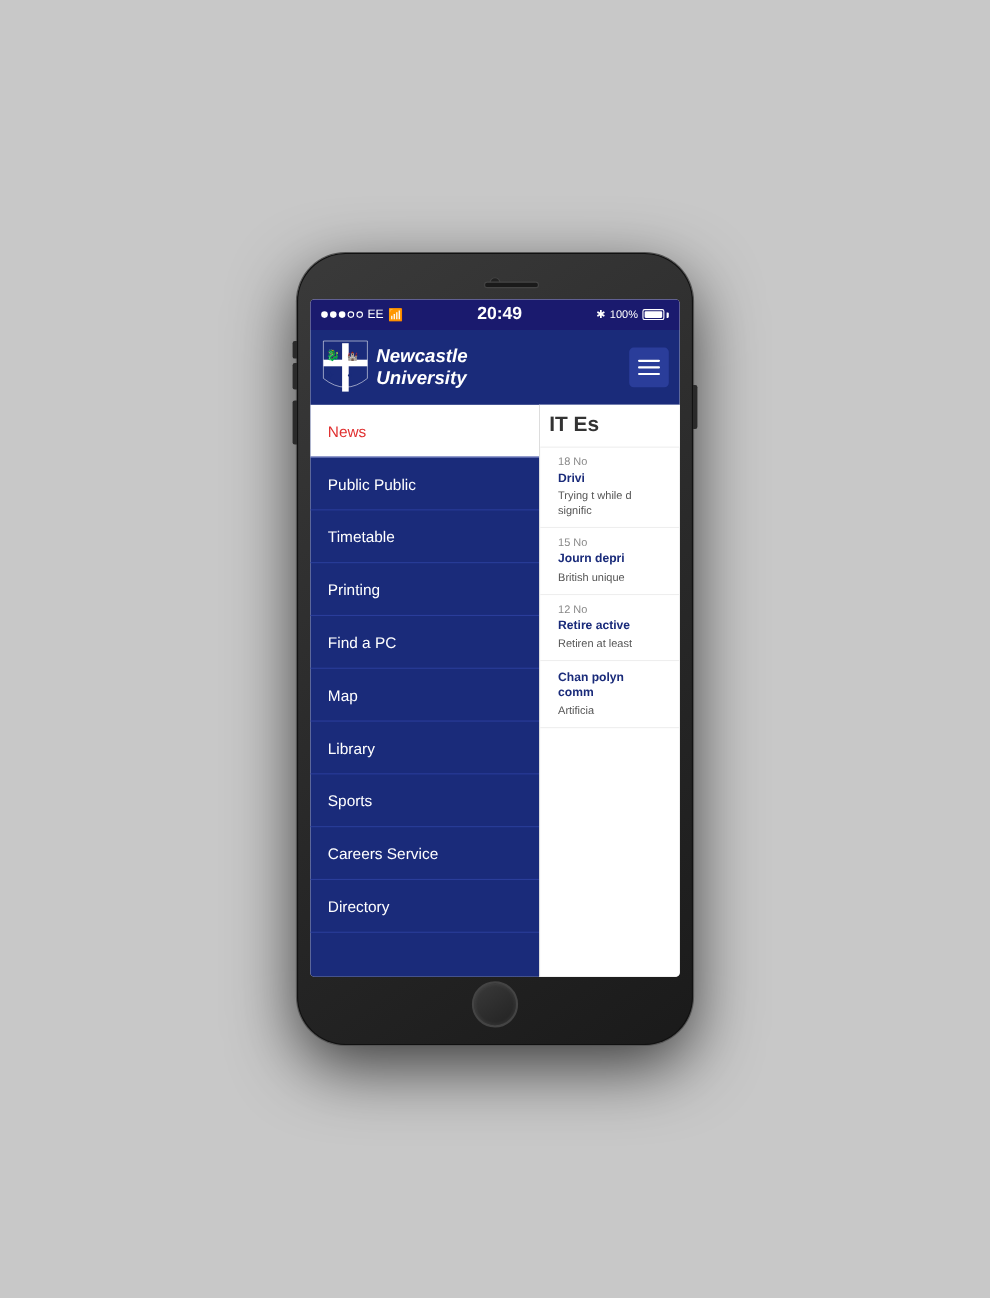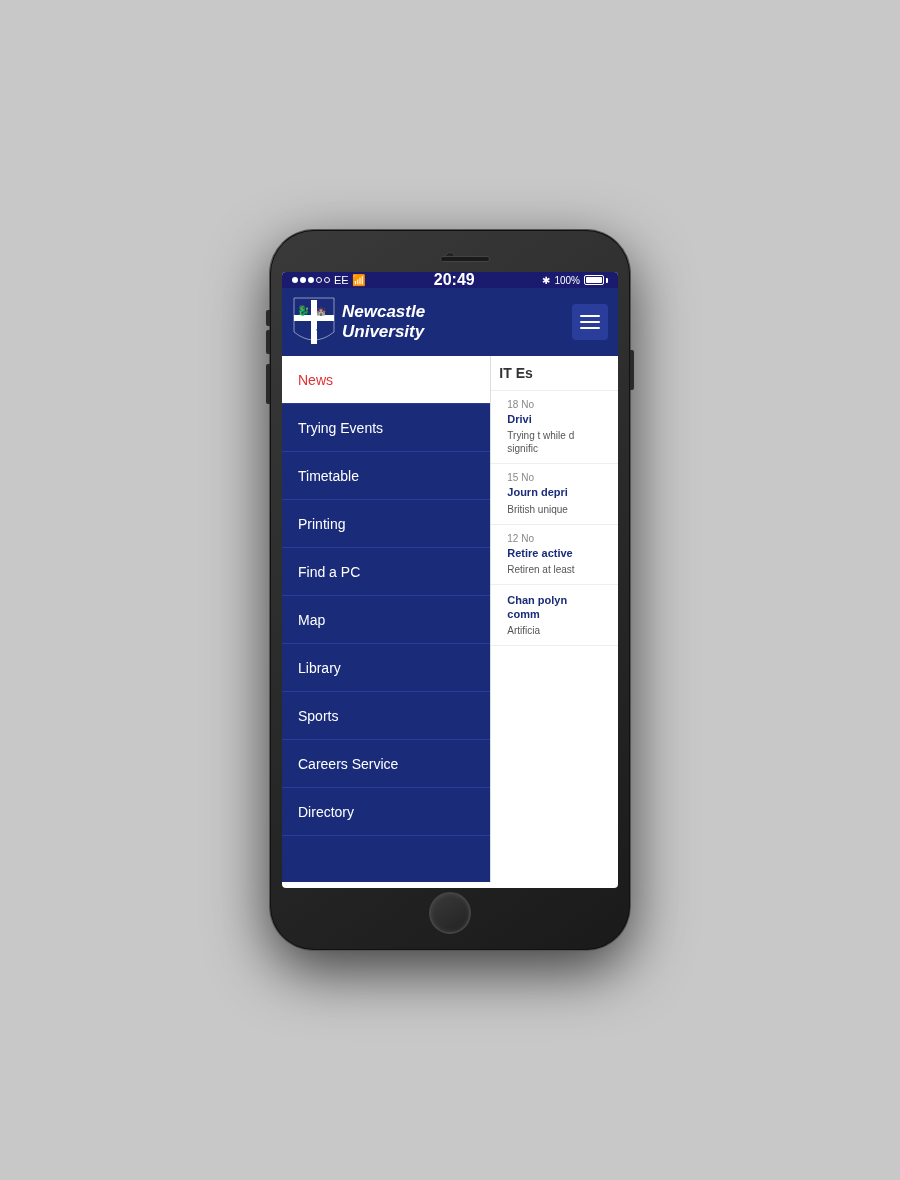--- a/index.html
+++ b/index.html
@@ -71,21 +71,21 @@
     
     .status-bar {
       background: #1a1a6e;
       color: #fff;
       font-size: 11px;
       font-weight: 500;
       display: flex;
       align-items: center;
       justify-content: space-between;
       padding: 4px 10px;
-      height: 16px;
+      height: 28px;
     }
 
     .status-left {
       display: flex;
       align-items: center;
       gap: 4px;
     }
 
     .status-dots {
       display: flex;
@@ -237,21 +237,21 @@
       border-left: 1px solid #ddd;
     }
 
     .content-header {
       background: #fff;
       padding: 8px 8px;
       border-bottom: 1px solid #eee;
     }
 
     .content-header-text {
-      font-size: 14px;
+      font-size: 19px;
       font-weight: 600;
       color: #333;
     }
 
     .news-item {
       padding: 8px 16px;
       border-bottom: 1px solid #eee;
     }
 
     .news-date {
@@ -401,21 +401,21 @@
         <div class="hamburger-line"></div>
         <div class="hamburger-line"></div>
       </button>
     </div>
 
     <div class="screen-content">
 
       <div class="nav-menu">
 
       <div class="nav-item active">News</div>
-          <div class="nav-item">Trying Events</div>
+          <div class="nav-item">Public Public</div>
           <div class="nav-item">Timetable</div>
           <div class="nav-item">Printing</div>
           <div class="nav-item">Find a PC</div>
           <div class="nav-item">Map</div>
           <div class="nav-item">Library</div>
           <div class="nav-item">Sports</div>
           <div class="nav-item">Careers Service</div>
           <div class="nav-item">Directory</div>
         </div>
 

